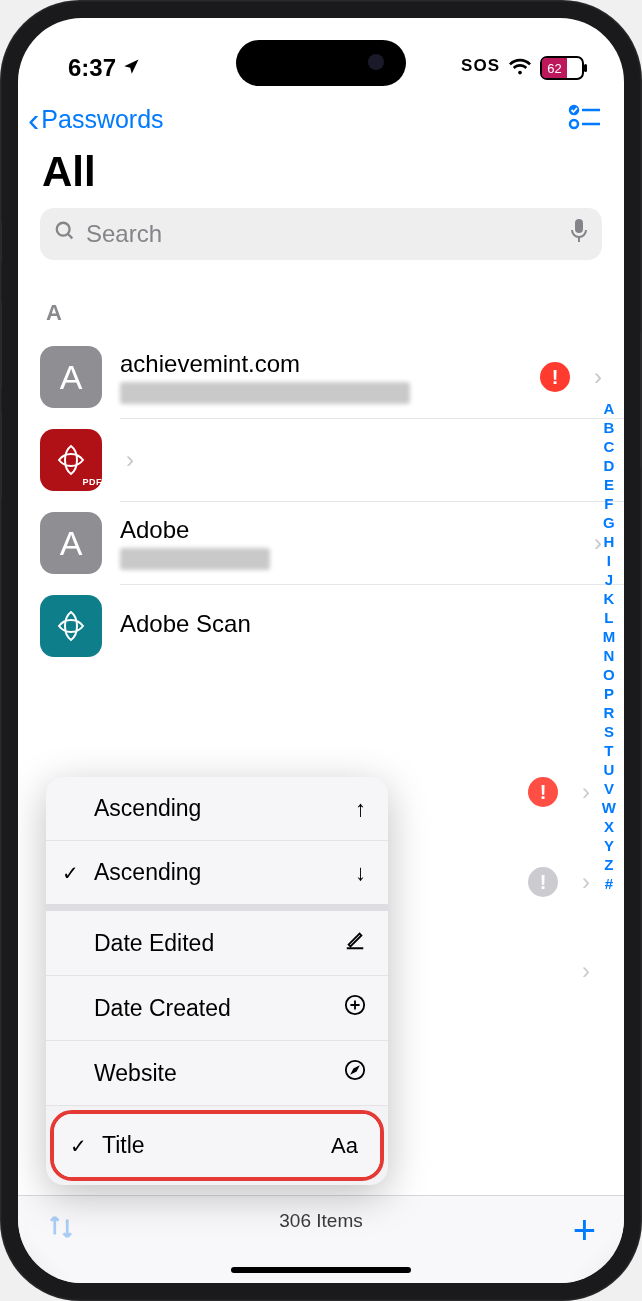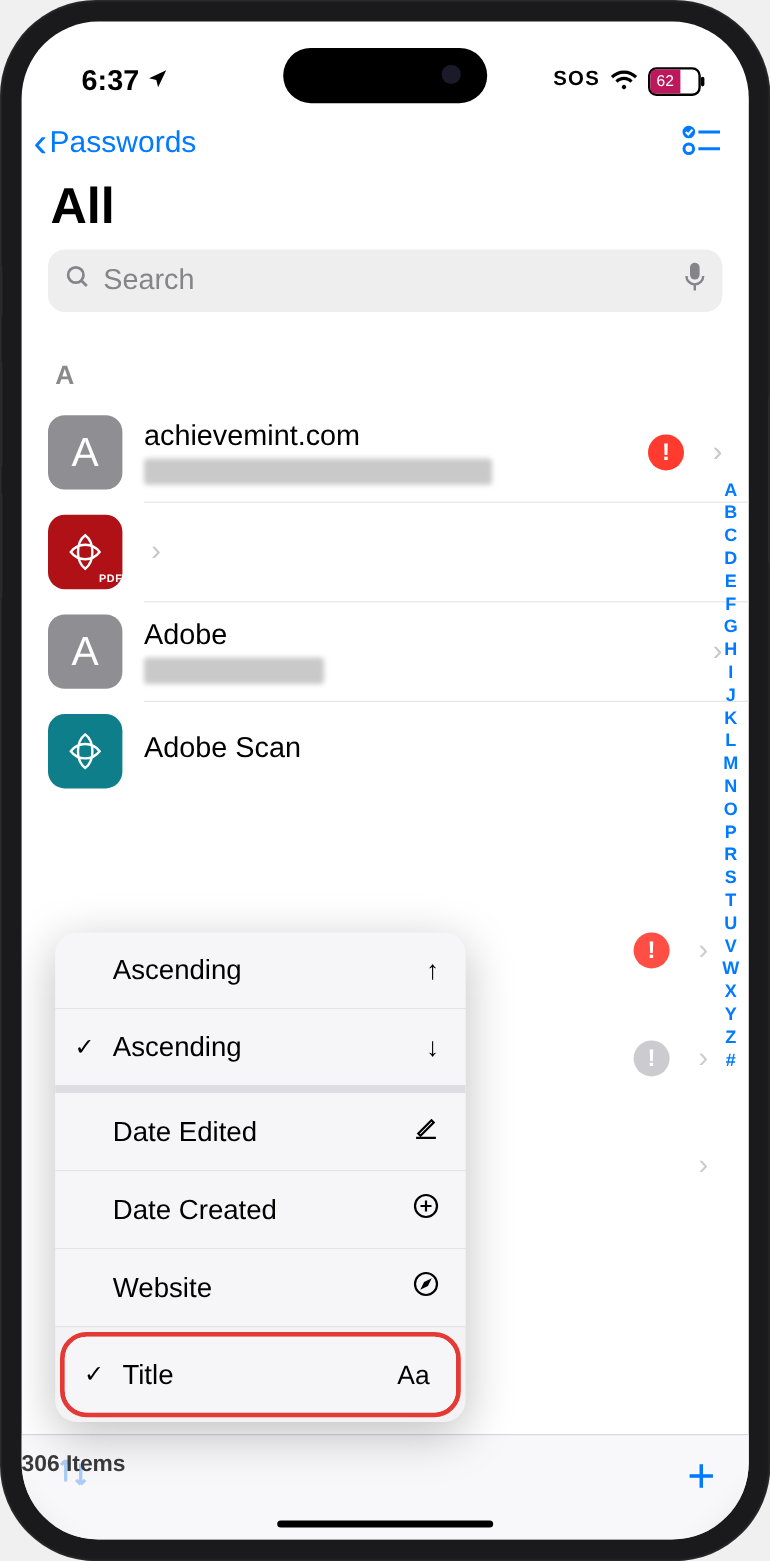--- a/index.html
+++ b/index.html
@@ -188,24 +188,23 @@
   .toolbar{
     position:absolute; bottom:0; left:0; right:0;
     height:88px;
     background:rgba(248,248,250,0.94);
     border-top:1px solid #d8d8dc;
     display:flex; align-items:center; justify-content:space-between;
     padding: 0 28px 18px;
     backdrop-filter: blur(10px);
   }
   .toolbar-center{
-    position:absolute; left:0; right:0; text-align:left;
+    position:absolute; left:0; right:0; text-align:center;
     font-size:19px; color:#3a3a3c;
     top:14px;
-    font-weight:bold;
   }
   .sort-btn{color:#a9cdf5;font-size:30px;}
   .add-btn{color:#007aff;font-size:40px;font-weight:300;}
   .home-indicator{
     position:absolute;bottom:10px;left:50%;transform:translateX(-50%);
     width:180px;height:6px;background:#000;border-radius:4px;
   }
   .pdf-label{
     position:absolute;bottom:4px;left:0;right:0;text-align:right;
     font-size:9px;font-weight:700;color:#fff;letter-spacing:0.5px;

